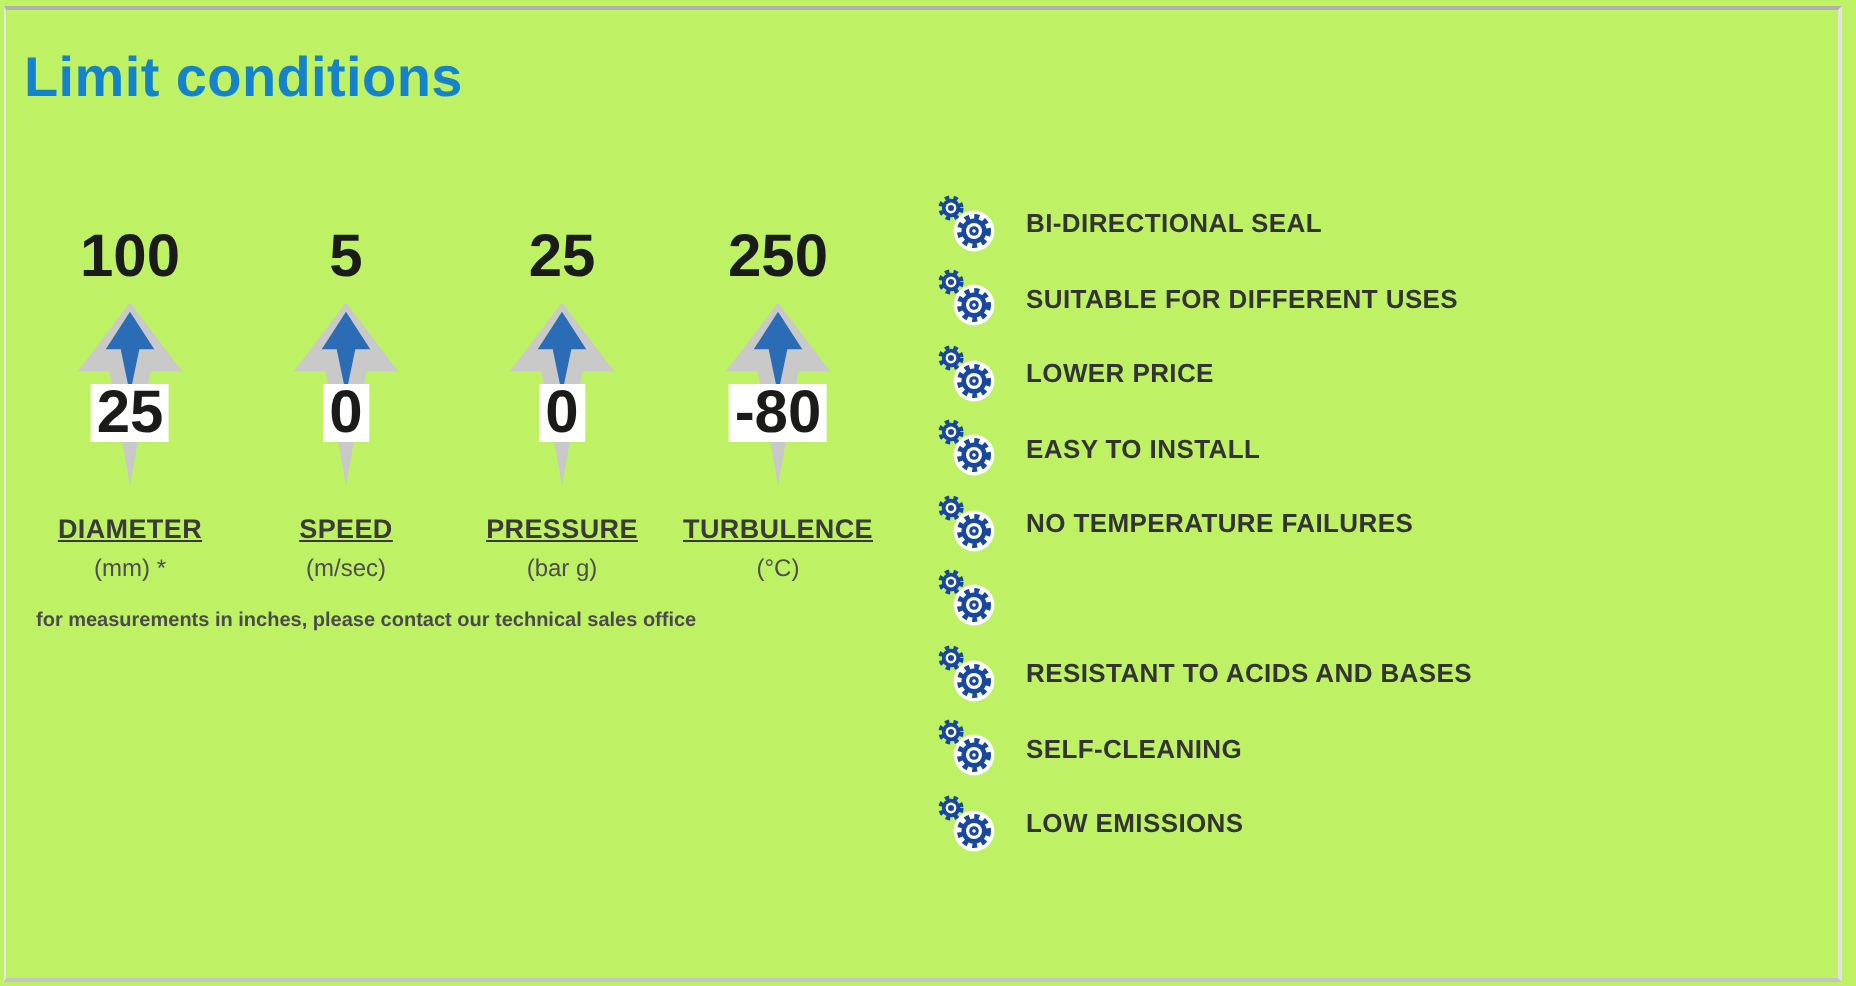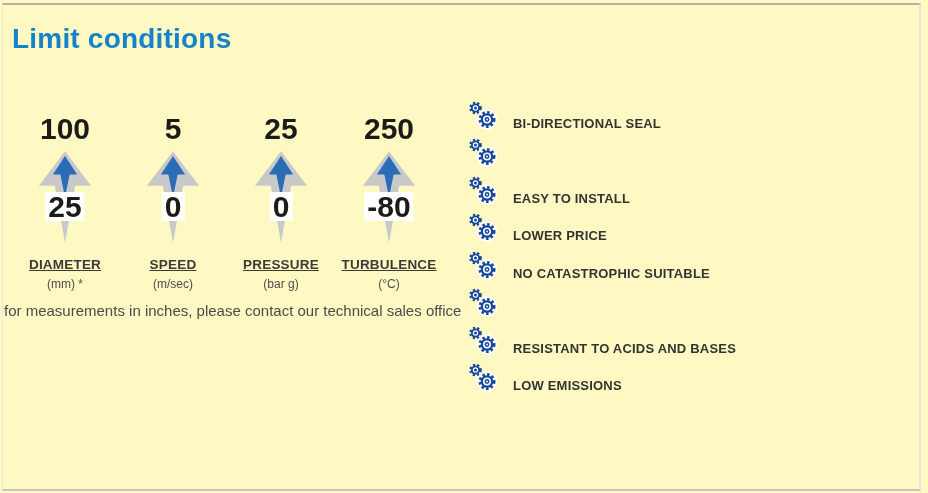--- a/index.html
+++ b/index.html
@@ -1,17 +1,17 @@
 <!DOCTYPE html>
 <html><head>
 <meta charset="utf-8">
 <style>
   html,body{margin:0;padding:0;background:#fff;}
   .page{
-    position:relative;width:928px;height:493px;background:#fef9c3;overflow:hidden;
+    position:relative;width:928px;height:493px;background:#bef264;overflow:hidden;
     font-family:"Liberation Sans","DejaVu Sans",sans-serif;
   }
   .panel-frame{
     position:absolute;left:2px;top:3px;width:919px;height:488px;
     box-sizing:border-box;pointer-events:none;
     border-top:2px solid #b1b1b1;
     border-bottom:2px solid #c4c4c4;
     border-left:1px solid #e6e6e6;
     border-right:2px solid #e3e3e3;
   }
@@ -42,30 +42,30 @@
     white-space:nowrap;
   }
   .limit-name{
     margin-top:11px;font-size:13.5px;line-height:14px;font-weight:700;
     color:#3a3a39;letter-spacing:0.2px;white-space:nowrap;text-decoration:underline;
   }
   .limit-unit{
     margin-top:6px;font-size:12px;line-height:13px;color:#4d4d4f;
   }
   .limits-note{
-    position:absolute;left:4px;top:303px;
-    font-size:15px;line-height:15px;color:#4b4b4d;
+    position:absolute;left:18px;top:303px;
+    font-size:10px;line-height:15px;color:#4b4b4d;font-weight:bold;
   }
 
   .features-list{
     position:absolute;left:466px;top:93px;width:450px;
     margin:0;padding:0;list-style:none;
   }
   .feature-row{
-    display:flex;align-items:flex-end;height:37.5px;
+    display:flex;align-items:center;height:37.5px;
   }
   .feature-icon{
     flex:0 0 34px;width:34px;height:30px;margin-right:13px;
   }
   .feature-label{
     font-size:13px;font-weight:700;color:#333333;letter-spacing:0.2px;
     white-space:nowrap;
   }
 </style>
 </head>
@@ -166,20 +166,41 @@
           </g>
           <circle cx="20" cy="18.5" r="10.2" fill="#ffffff"></circle>
           <g>
             <circle cx="20" cy="18.5" r="7" fill="none" stroke="#17479e" stroke-width="3" stroke-dasharray="2.4 2.3"></circle>
             <circle cx="20" cy="18.5" r="6.3" fill="#17479e"></circle>
             <circle cx="20" cy="18.5" r="4" fill="#ffffff"></circle>
             <circle cx="20" cy="18.5" r="2.4" fill="#17479e"></circle>
             <circle cx="20" cy="18.5" r="0.9" fill="#ffffff"></circle>
           </g>
         </svg>
+        <span class="feature-label">SUITABLE FOR DIFFERENT USES</span>
+      </li>
+
+      <li class="feature-row">
+        <svg class="feature-icon" viewBox="0 0 32 30" width="34" height="30" aria-hidden="true">
+          <g>
+            <circle cx="8.5" cy="7" r="5" fill="none" stroke="#17479e" stroke-width="2.6" stroke-dasharray="2.1 2.0"></circle>
+            <circle cx="8.5" cy="7" r="4.6" fill="#17479e"></circle>
+            <circle cx="8.5" cy="7" r="2.7" fill="#ffffff"></circle>
+            <circle cx="8.5" cy="7" r="1.5" fill="#17479e"></circle>
+          </g>
+          <circle cx="20" cy="18.5" r="10.2" fill="#ffffff"></circle>
+          <g>
+            <circle cx="20" cy="18.5" r="7" fill="none" stroke="#17479e" stroke-width="3" stroke-dasharray="2.4 2.3"></circle>
+            <circle cx="20" cy="18.5" r="6.3" fill="#17479e"></circle>
+            <circle cx="20" cy="18.5" r="4" fill="#ffffff"></circle>
+            <circle cx="20" cy="18.5" r="2.4" fill="#17479e"></circle>
+            <circle cx="20" cy="18.5" r="0.9" fill="#ffffff"></circle>
+          </g>
+        </svg>
+        <span class="feature-label">LOWER PRICE</span>
       </li>
 
       <li class="feature-row">
         <svg class="feature-icon" viewBox="0 0 32 30" width="34" height="30" aria-hidden="true">
           <g>
             <circle cx="8.5" cy="7" r="5" fill="none" stroke="#17479e" stroke-width="2.6" stroke-dasharray="2.1 2.0"></circle>
             <circle cx="8.5" cy="7" r="4.6" fill="#17479e"></circle>
             <circle cx="8.5" cy="7" r="2.7" fill="#ffffff"></circle>
             <circle cx="8.5" cy="7" r="1.5" fill="#17479e"></circle>
           </g>
@@ -205,41 +226,21 @@
           </g>
           <circle cx="20" cy="18.5" r="10.2" fill="#ffffff"></circle>
           <g>
             <circle cx="20" cy="18.5" r="7" fill="none" stroke="#17479e" stroke-width="3" stroke-dasharray="2.4 2.3"></circle>
             <circle cx="20" cy="18.5" r="6.3" fill="#17479e"></circle>
             <circle cx="20" cy="18.5" r="4" fill="#ffffff"></circle>
             <circle cx="20" cy="18.5" r="2.4" fill="#17479e"></circle>
             <circle cx="20" cy="18.5" r="0.9" fill="#ffffff"></circle>
           </g>
         </svg>
-        <span class="feature-label">LOWER PRICE</span>
-      </li>
-
-      <li class="feature-row">
-        <svg class="feature-icon" viewBox="0 0 32 30" width="34" height="30" aria-hidden="true">
-          <g>
-            <circle cx="8.5" cy="7" r="5" fill="none" stroke="#17479e" stroke-width="2.6" stroke-dasharray="2.1 2.0"></circle>
-            <circle cx="8.5" cy="7" r="4.6" fill="#17479e"></circle>
-            <circle cx="8.5" cy="7" r="2.7" fill="#ffffff"></circle>
-            <circle cx="8.5" cy="7" r="1.5" fill="#17479e"></circle>
-          </g>
-          <circle cx="20" cy="18.5" r="10.2" fill="#ffffff"></circle>
-          <g>
-            <circle cx="20" cy="18.5" r="7" fill="none" stroke="#17479e" stroke-width="3" stroke-dasharray="2.4 2.3"></circle>
-            <circle cx="20" cy="18.5" r="6.3" fill="#17479e"></circle>
-            <circle cx="20" cy="18.5" r="4" fill="#ffffff"></circle>
-            <circle cx="20" cy="18.5" r="2.4" fill="#17479e"></circle>
-            <circle cx="20" cy="18.5" r="0.9" fill="#ffffff"></circle>
-          </g>
-        </svg>
-        <span class="feature-label">NO CATASTROPHIC SUITABLE</span>
+        <span class="feature-label">NO TEMPERATURE FAILURES</span>
       </li>
 
       <li class="feature-row">
         <svg class="feature-icon" viewBox="0 0 32 30" width="34" height="30" aria-hidden="true">
           <g>
             <circle cx="8.5" cy="7" r="5" fill="none" stroke="#17479e" stroke-width="2.6" stroke-dasharray="2.1 2.0"></circle>
             <circle cx="8.5" cy="7" r="4.6" fill="#17479e"></circle>
             <circle cx="8.5" cy="7" r="2.7" fill="#ffffff"></circle>
             <circle cx="8.5" cy="7" r="1.5" fill="#17479e"></circle>
           </g>
@@ -267,20 +268,39 @@
             <circle cx="20" cy="18.5" r="7" fill="none" stroke="#17479e" stroke-width="3" stroke-dasharray="2.4 2.3"></circle>
             <circle cx="20" cy="18.5" r="6.3" fill="#17479e"></circle>
             <circle cx="20" cy="18.5" r="4" fill="#ffffff"></circle>
             <circle cx="20" cy="18.5" r="2.4" fill="#17479e"></circle>
             <circle cx="20" cy="18.5" r="0.9" fill="#ffffff"></circle>
           </g>
         </svg>
         <span class="feature-label">RESISTANT TO ACIDS AND BASES</span>
       </li>
 
+      <li class="feature-row">
+        <svg class="feature-icon" viewBox="0 0 32 30" width="34" height="30" aria-hidden="true">
+          <g>
+            <circle cx="8.5" cy="7" r="5" fill="none" stroke="#17479e" stroke-width="2.6" stroke-dasharray="2.1 2.0"></circle>
+            <circle cx="8.5" cy="7" r="4.6" fill="#17479e"></circle>
+            <circle cx="8.5" cy="7" r="2.7" fill="#ffffff"></circle>
+            <circle cx="8.5" cy="7" r="1.5" fill="#17479e"></circle>
+          </g>
+          <circle cx="20" cy="18.5" r="10.2" fill="#ffffff"></circle>
+          <g>
+            <circle cx="20" cy="18.5" r="7" fill="none" stroke="#17479e" stroke-width="3" stroke-dasharray="2.4 2.3"></circle>
+            <circle cx="20" cy="18.5" r="6.3" fill="#17479e"></circle>
+            <circle cx="20" cy="18.5" r="4" fill="#ffffff"></circle>
+            <circle cx="20" cy="18.5" r="2.4" fill="#17479e"></circle>
+            <circle cx="20" cy="18.5" r="0.9" fill="#ffffff"></circle>
+          </g>
+        </svg>
+        <span class="feature-label">SELF-CLEANING</span>
+      </li>
 
       <li class="feature-row">
         <svg class="feature-icon" viewBox="0 0 32 30" width="34" height="30" aria-hidden="true">
           <g>
             <circle cx="8.5" cy="7" r="5" fill="none" stroke="#17479e" stroke-width="2.6" stroke-dasharray="2.1 2.0"></circle>
             <circle cx="8.5" cy="7" r="4.6" fill="#17479e"></circle>
             <circle cx="8.5" cy="7" r="2.7" fill="#ffffff"></circle>
             <circle cx="8.5" cy="7" r="1.5" fill="#17479e"></circle>
           </g>
           <circle cx="20" cy="18.5" r="10.2" fill="#ffffff"></circle>

